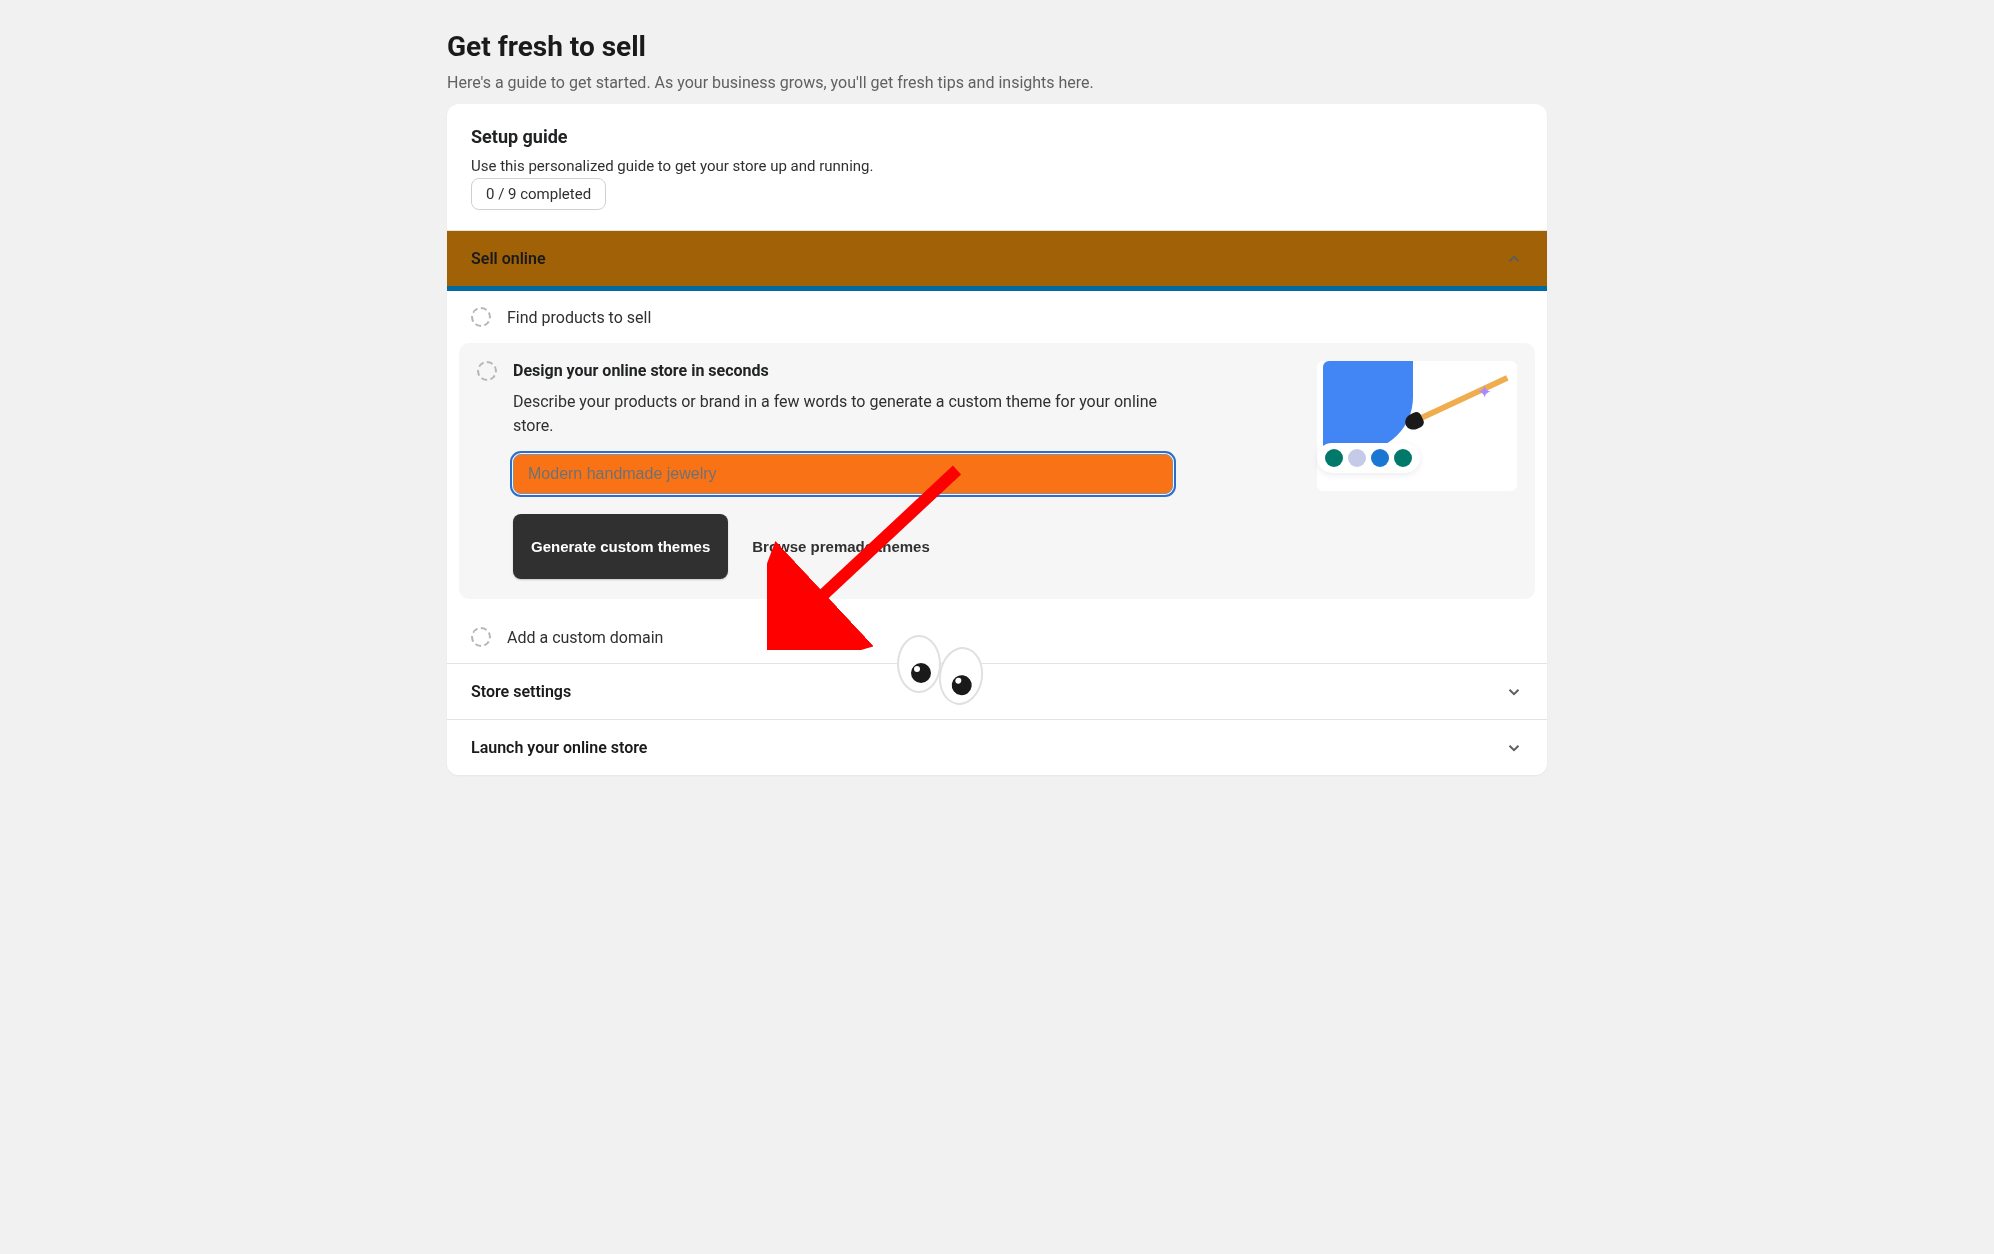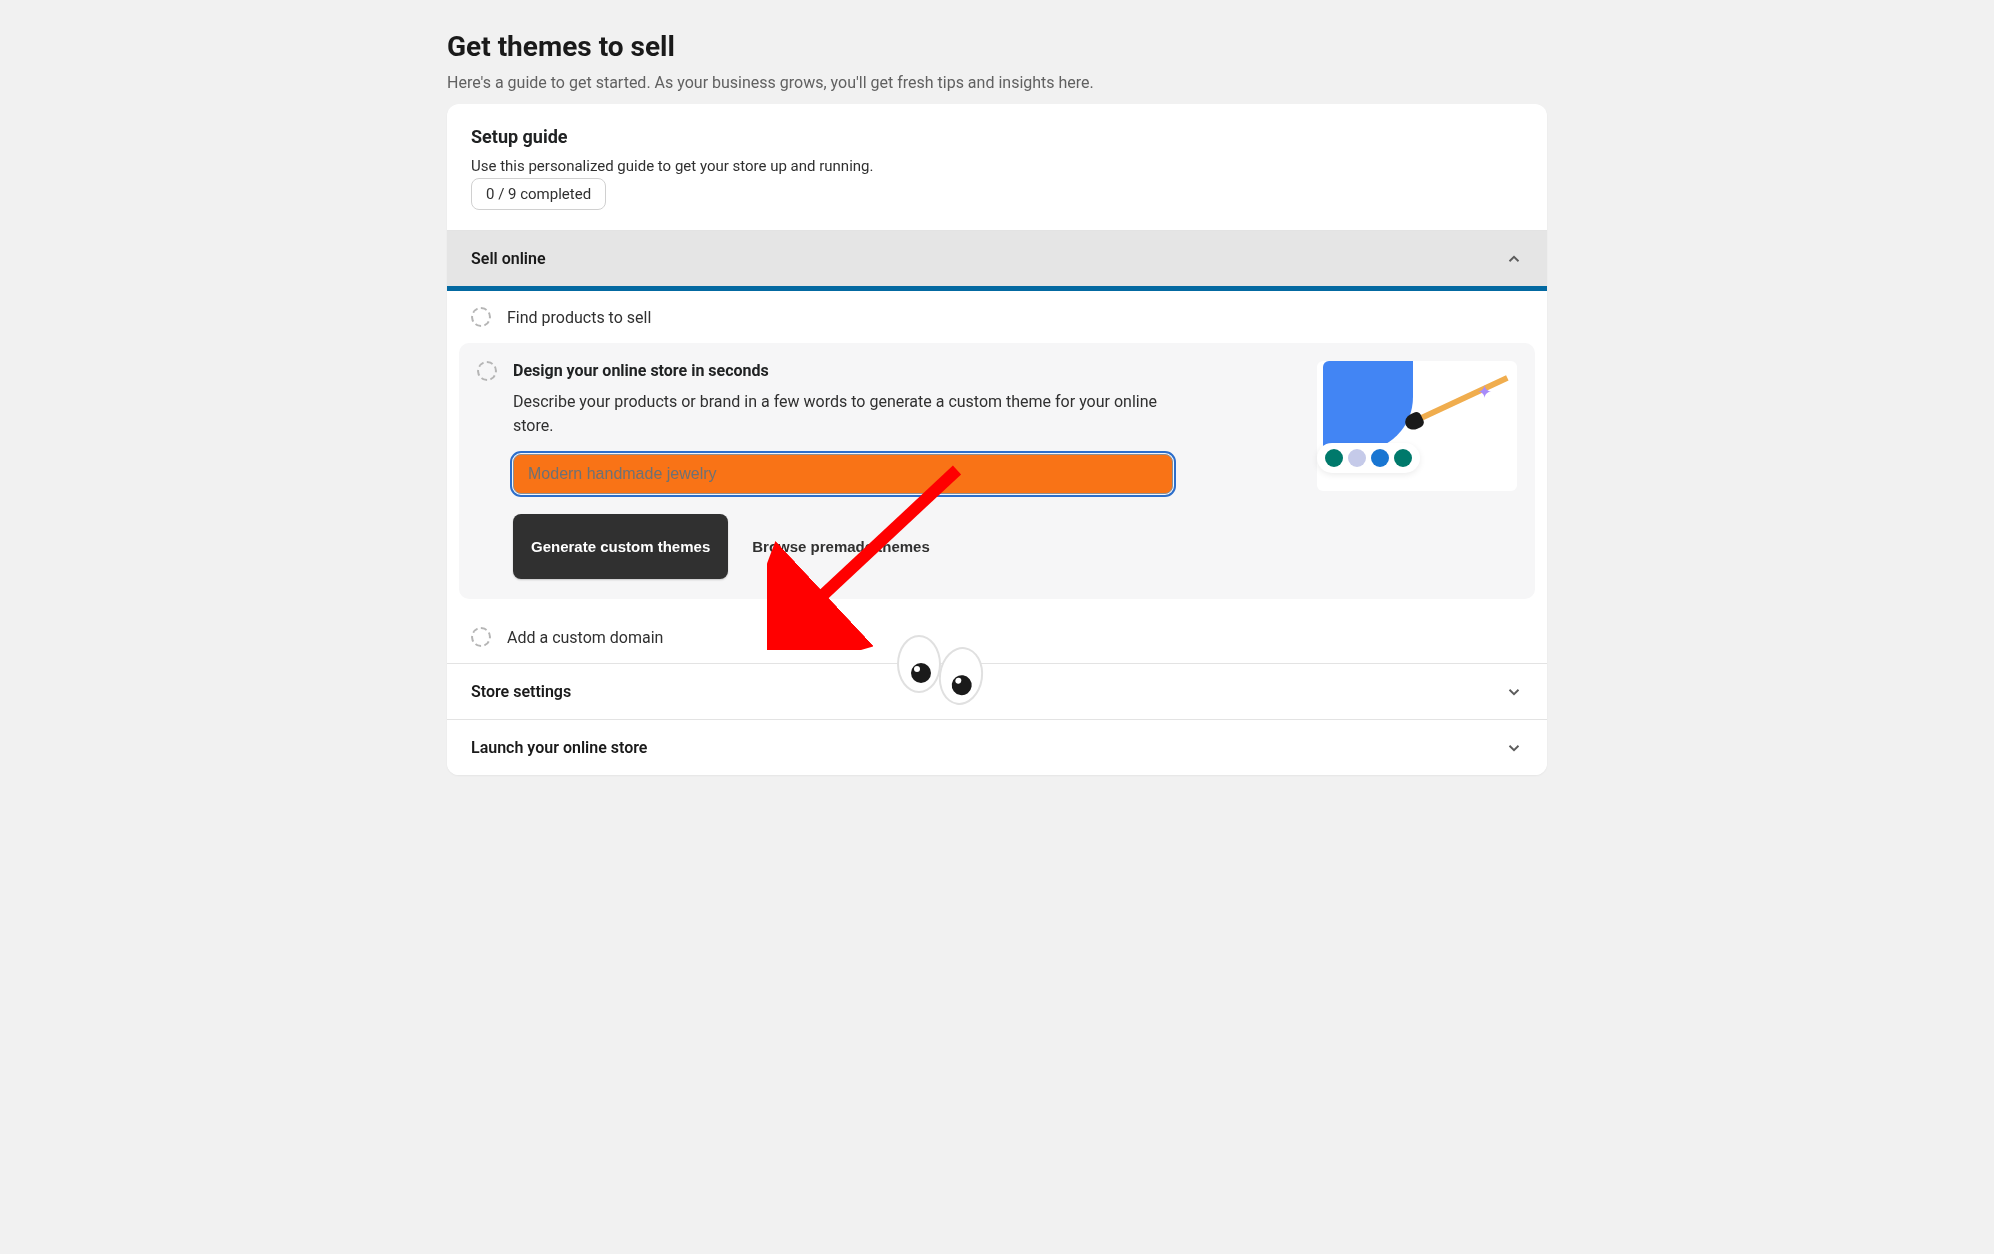--- a/index.html
+++ b/index.html
@@ -28,21 +28,21 @@
   padding: 6px 14px;
   font-size: 15px;
   color: #303030;
 }
 .section-row {
   display: flex;
   justify-content: space-between;
   align-items: center;
   padding: 18px 24px;
   border-top: 1px solid #e3e3e3;
-  background: #e5e5e5;
+  background: #a16207;
   cursor: pointer;
 }
 .section-row.light { background: #fff; }
 .section-label { font-size: 16px; font-weight: 600; color: #1a1a1a; }
 .chevron { width: 18px; height: 18px; color: #5c5c5c; }
 .tasks-area { border-top: 5px solid #0369a1; background: #fff; }
 .task-simple {
   display: flex;
   align-items: center;
   gap: 16px;
@@ -122,21 +122,21 @@
 .eye { width: 44px; height: 58px; background:#fff; border: 2px solid #e0e0e0; border-radius: 50%; display:inline-block; position:relative; }
 .eye:nth-child(2){ margin-left:-6px; transform: translateY(12px) rotate(8deg); }
 .pupil { width:20px; height:20px; background:#1a1a1a; border-radius:50%; position:absolute; bottom:8px; left:12px; }
 .pupil::after{ content:''; width:6px;height:6px;background:#fff;border-radius:50%;position:absolute;top:3px;left:3px;}
 .rel-wrap{position:relative;}
 </style>
 </head>
 <body>
 
 <div class="container rel-wrap">
-  <h1 class="page-title">Get themes to sell</h1>
+  <h1 class="page-title">Get fresh to sell</h1>
   <p class="page-subtitle">Here's a guide to get started. As your business grows, you'll get fresh tips and insights here.</p>
 
   <div class="card">
     <div class="card-header">
       <div class="card-title">Setup guide</div>
       <div class="card-desc">Use this personalized guide to get your store up and running.</div>
       <div class="progress-badge">0 / 9 completed</div>
     </div>
 
     <div class="section-row">

